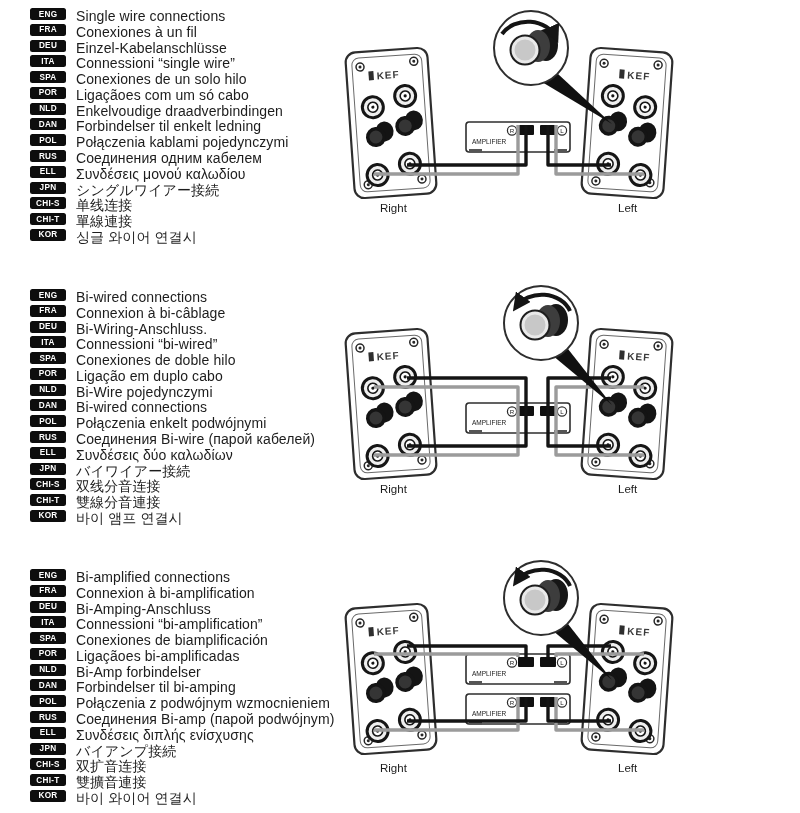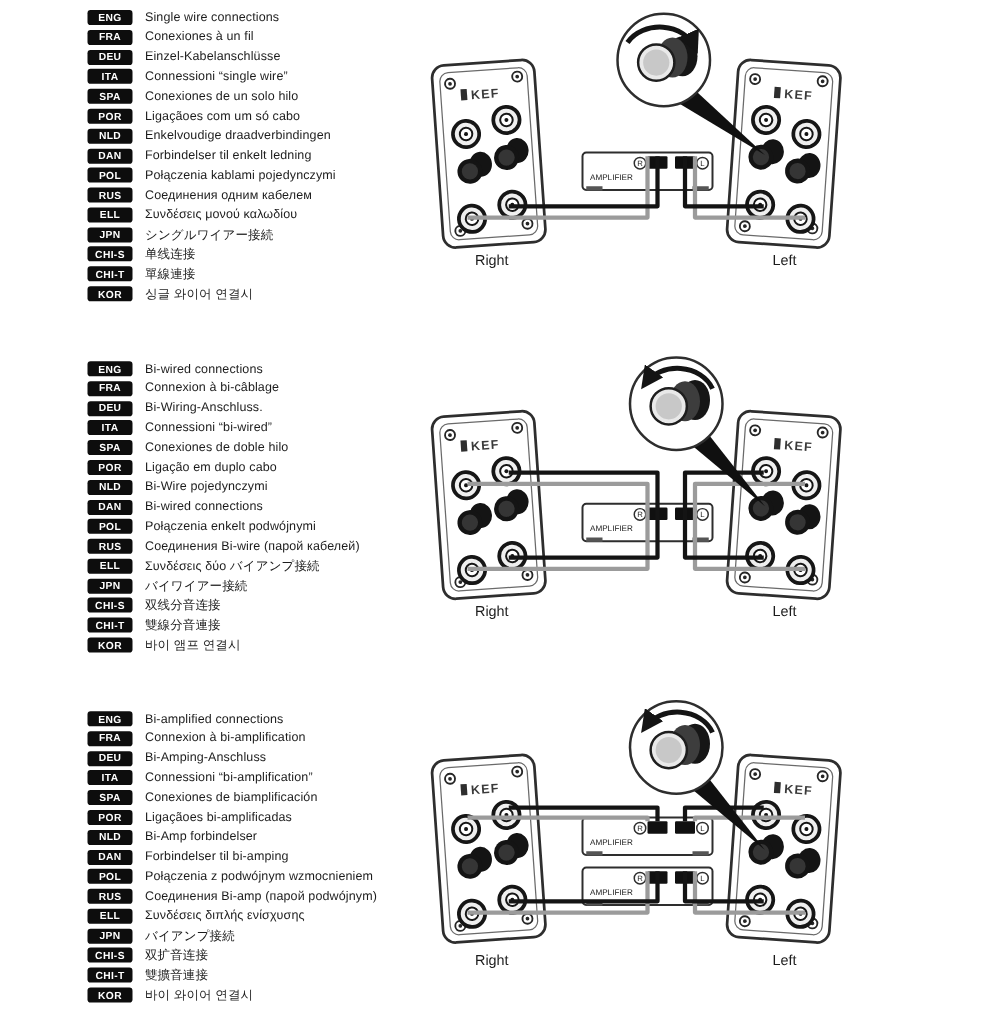--- a/index.html
+++ b/index.html
@@ -1,28 +1,28 @@
 <!DOCTYPE html>
 <html><head>
 <meta charset="utf-8">
 <style>
   html,body{margin:0;padding:0;background:#fff;}
   .page{
     position:relative;width:800px;height:813px;background:#ffffff;
     font-family:"Liberation Sans",sans-serif;overflow:hidden;
   }
   .lang-list{position:absolute;left:30px;width:300px;}
-  .lang-row{display:flex;align-items:center;margin-bottom:3.6px;height:12.2px;margin-left:40px;}
+  .lang-row{display:flex;align-items:flex-start;margin-bottom:3.6px;height:12.2px;}
   .badge{
     flex:0 0 36px;height:12px;background:#0d0d0d;color:#fff;
     font-size:8.2px;font-weight:bold;display:flex;align-items:center;justify-content:center;
     border-radius:2.5px;letter-spacing:.3px;
   }
   .lang-text{
-    margin-left:10px;font-size:10px;color:#1c1c1c;letter-spacing:.1px;white-space:nowrap;
+    margin-left:10px;font-size:14px;color:#1c1c1c;letter-spacing:.1px;white-space:nowrap;
   }
   .diagram{position:absolute;left:336px;width:464px;height:232px;}
   svg{font-family:"Liberation Sans",sans-serif;}
   .wire-b{stroke:#141414;stroke-width:3.4;fill:none;stroke-linejoin:round;}
   .wire-g{stroke:#9b9b9b;stroke-width:3.4;fill:none;stroke-linejoin:round;}
   .arrow{stroke:#141414;stroke-width:4;fill:none;}
   .side-label{font-size:11.5px;fill:#1c1c1c;}
   .amp-text{font-size:6.5px;fill:#1a1a1a;}
   .chan-text{font-size:6.2px;fill:#1a1a1a;text-anchor:middle;}
   .kef-text{font-size:10px;font-weight:bold;fill:#3a3a3a;letter-spacing:1px;}
@@ -256,21 +256,21 @@
         <span class="lang-text">Połączenia enkelt podwójnymi</span>
       </div>
 
       <div class="lang-row">
         <span class="badge">RUS</span>
         <span class="lang-text">Соединения Bi-wire (парой кабелей)</span>
       </div>
 
       <div class="lang-row">
         <span class="badge">ELL</span>
-        <span class="lang-text">Συνδέσεις δύο バイアンプ接続</span>
+        <span class="lang-text">Συνδέσεις δύο καλωδίων</span>
       </div>
 
       <div class="lang-row">
         <span class="badge">JPN</span>
         <span class="lang-text">バイワイアー接続</span>
       </div>
 
       <div class="lang-row">
         <span class="badge">CHI-S</span>
         <span class="lang-text">双线分音连接</span>

